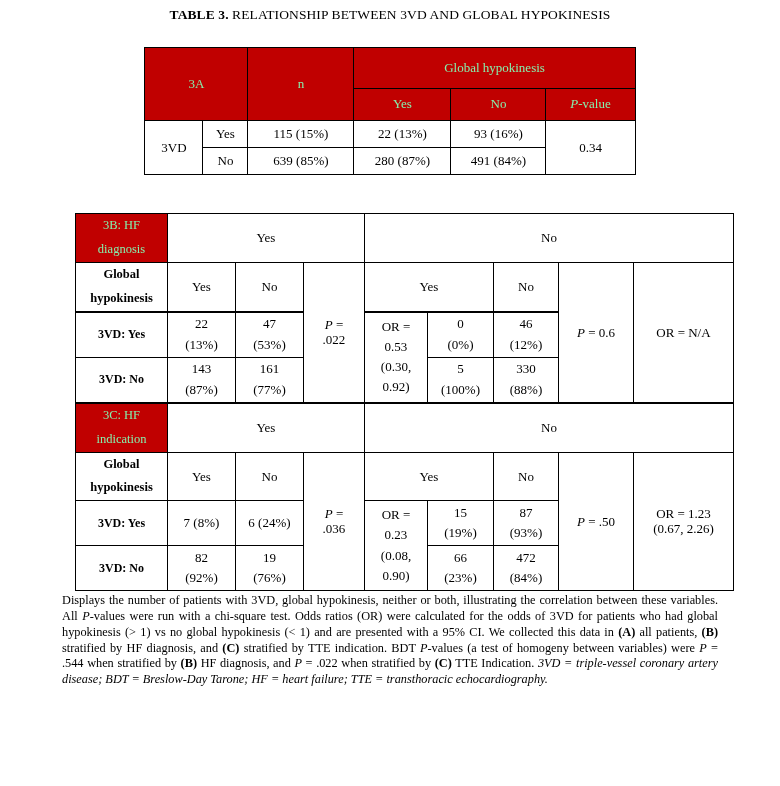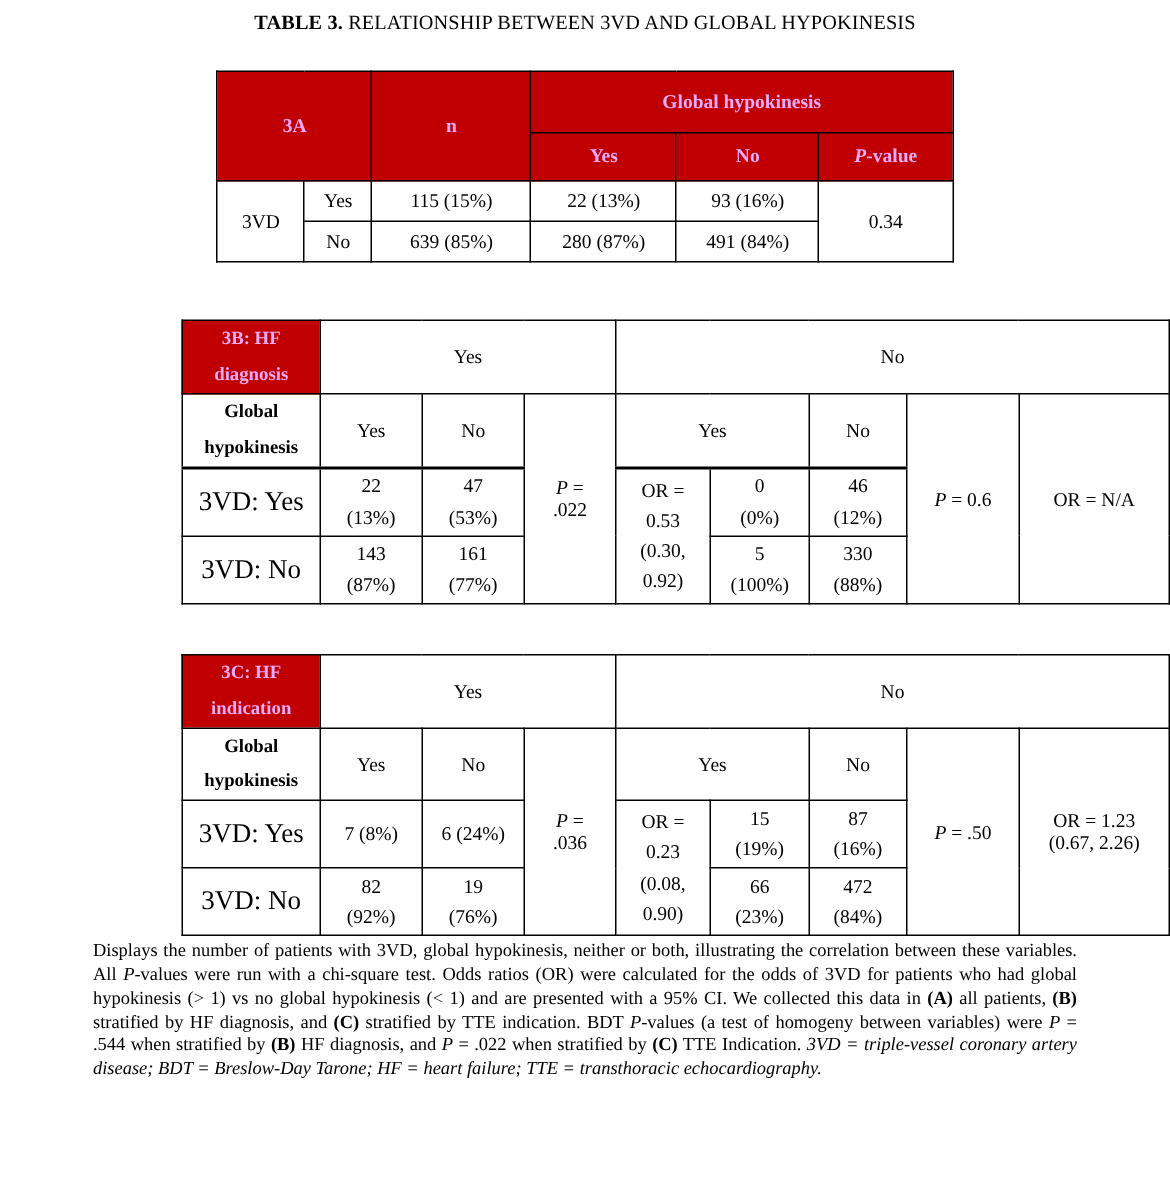--- a/index.html
+++ b/index.html
@@ -35,54 +35,54 @@
   }
   table td, table th {
     border: 1px solid #000000;
     padding: 0;
     text-align: center;
     vertical-align: middle;
     font-weight: normal;
   }
   .redhead {
     background: #c00000;
-    color: #f0abfc;
-    font-weight: bold;
+    color: #86efac;
+    font-weight: normal;
   }
   .ital { font-style: italic; }
 
   
   .wrap-a {
     display: flex;
     justify-content: center;
     margin-top: 1px;
   }
   #table-3a { width: 450px; }
   #table-3a td { height: 26px; }
   #table-3a .hcell { height: 36px; font-size: 13px; }
   #table-3a .tall { height: 72px; margin-left: 43px; }
   #table-3a .subhead { height: 28px; }
   #table-3a .body td { height: 26px; }
 
   
   .wrap-b, .wrap-c {
     display: flex;
-    justify-content: flex-end;
+    justify-content: center;
     padding-left: 29px;
   }
   .wrap-b { margin-top: 38px; }
-  .wrap-c { margin-top: 33px; }
+  .wrap-c { }
   .strat { width: 658px; }
   .strat td {
     height: 24px;
     line-height: 1.18;
   }
   .strat .lbl {
-    font-weight: normal;
-    font-size: 18px;
+    font-weight: bold;
+    font-size: 12px;
   }
   .strat .cornerlbl {
     font-weight: bold;
     font-size: 12.5px;
     line-height: 1.9;
   }
   .strat .banner { height: 48px; font-size: 13px; }
   .strat .subbanner { height: 46px; }
   .strat .datarow td { height: 44px; }
   .strat .two { line-height: 1.55; }
@@ -291,21 +291,21 @@
         <span>0.23</span><br>
         <span>(0.08,</span><br>
         <span>0.90)</span>
       </td>
       <td class="two">
         <span>15</span><br>
         <span>(19%)</span>
       </td>
       <td class="two">
         <span>87</span><br>
-        <span>(16%)</span>
+        <span>(93%)</span>
       </td>
     </tr>
     <tr class="datarow">
       <td class="lbl">3VD: No</td>
       <td class="two">
         <span>82</span><br>
         <span>(92%)</span>
       </td>
       <td class="two">
         <span>19</span><br>

